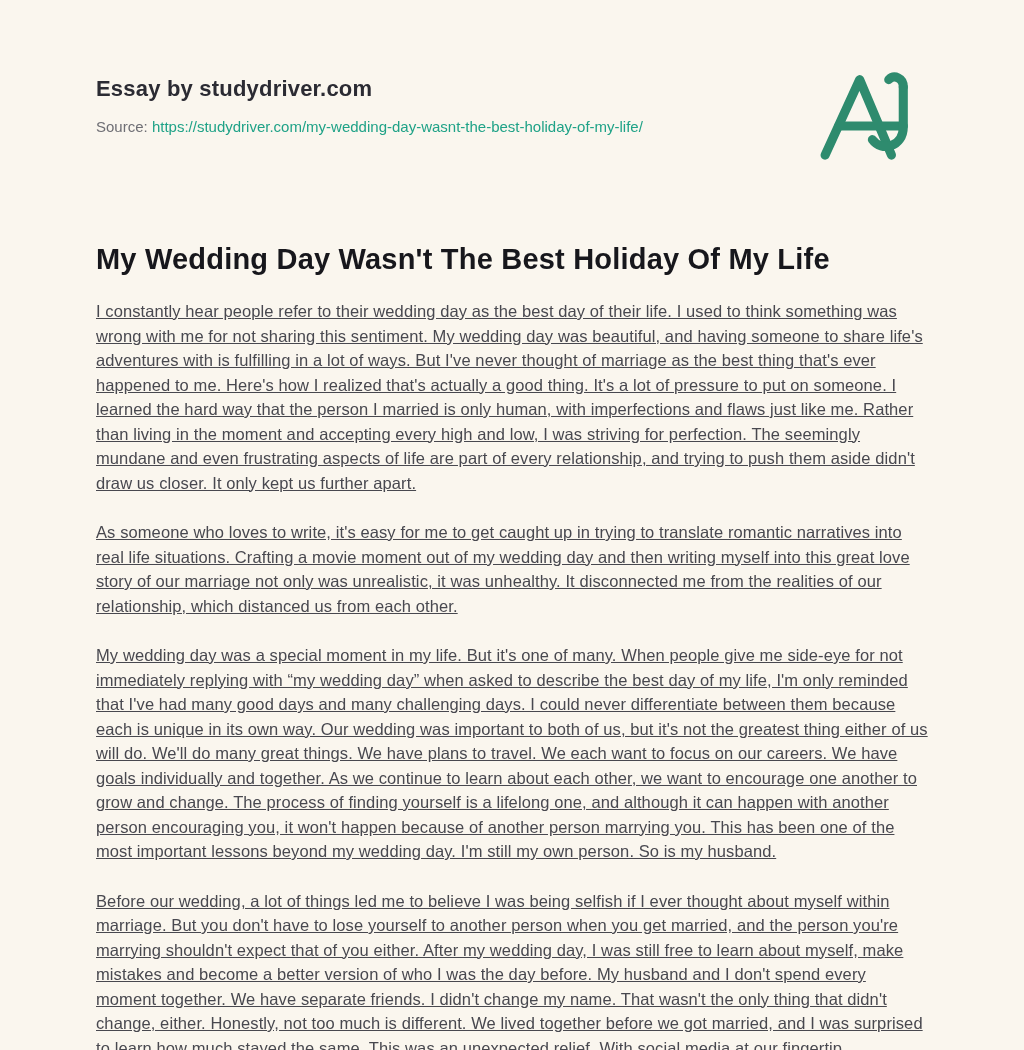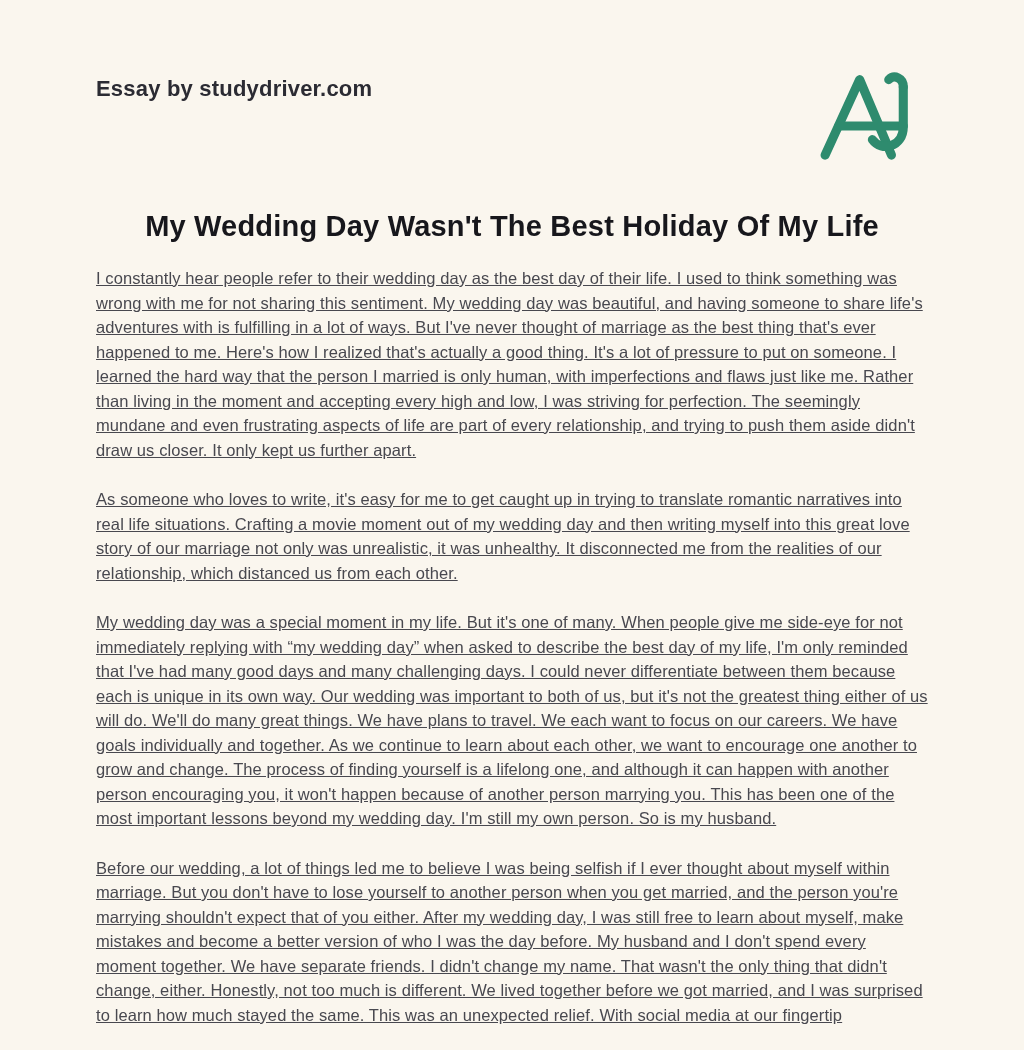--- a/index.html
+++ b/index.html
@@ -41,41 +41,44 @@
     width: 100px;
     height: 96px;
   }
   h1.title {
     margin: 106px 0 0 0;
     font-size: 29px;
     line-height: 36px;
     font-weight: 700;
     color: #17171c;
     letter-spacing: 0.2px;
-    text-align: center;
   }
   .body-text {
     margin-top: 22px;
     font-size: 16.5px;
     line-height: 24.5px;
     color: #48484f;
     letter-spacing: 0.1px;
   }
   .body-text p {
     margin: 0 0 25px 0;
     text-decoration: underline;
   }
 </style>
 </head>
 <body>
 
 <div class="page">
 
   <div class="byline">Essay by studydriver.com</div>
 
+  <div class="source-line">
+    <span>Source:</span>
+    <a class="source-url">https://studydriver.com/my-wedding-day-wasnt-the-best-holiday-of-my-life/</a>
+  </div>
 
   <div class="logo">
     <svg viewBox="0 0 110 100" width="100" height="96" aria-hidden="true">
       <g fill="none" stroke="#2e8b6e" stroke-width="10" stroke-linecap="round" stroke-linejoin="round">
         <path d="M10 93 L48 10 L83 93"></path>
         <path d="M25 61 H96"></path>
         <path d="M96 18 V62 C96 84 72 90 62 76"></path>
         <path d="M96 18 C96 8 86 4 80 10"></path>
       </g>
     </svg>

